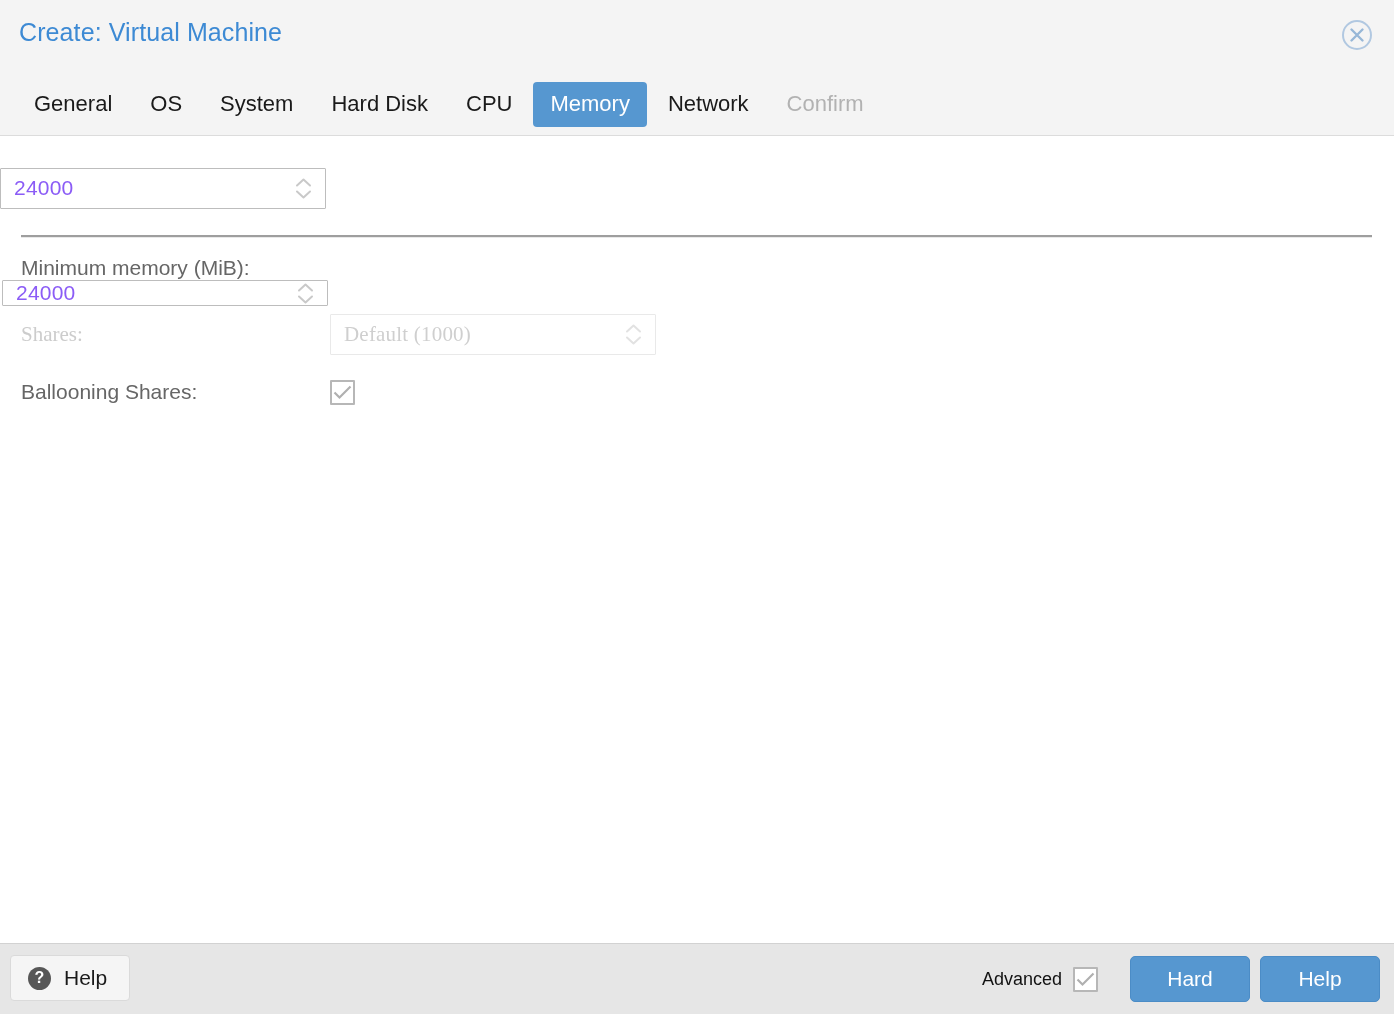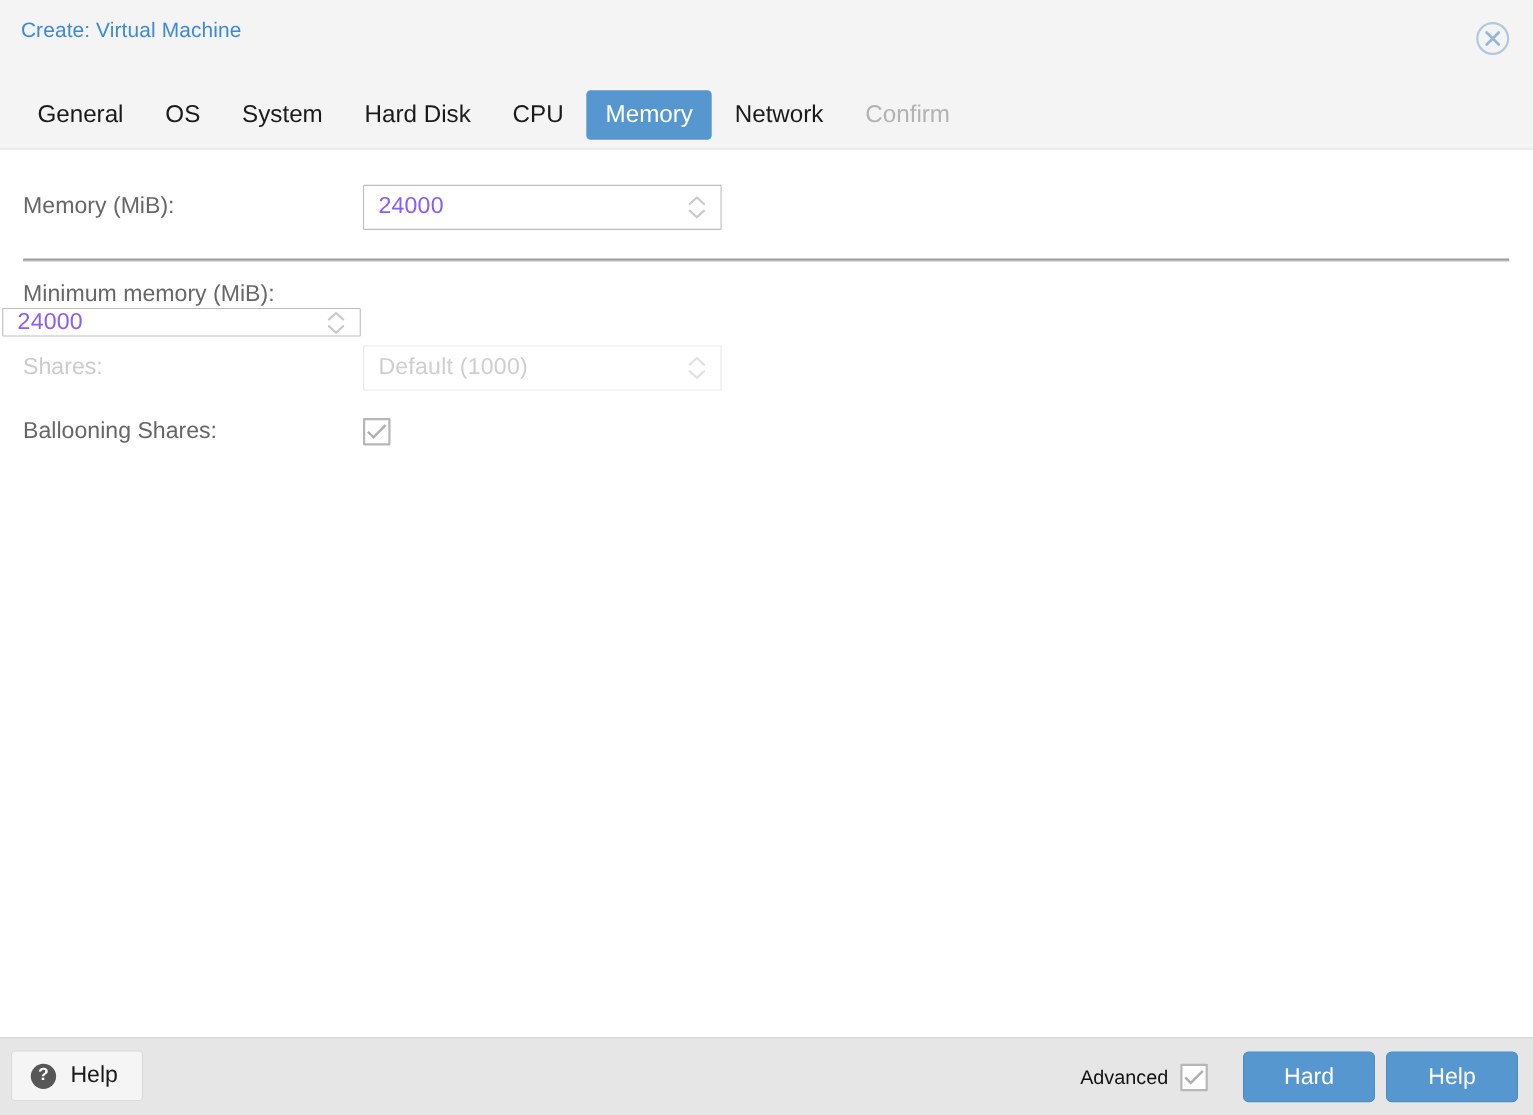--- a/index.html
+++ b/index.html
@@ -32,21 +32,21 @@
     background: #f4f4f4;
     height: 136px;
     box-sizing: border-box;
     border-bottom: 1px solid #dcdcdc;
     flex: none;
   }
   .title {
     position: absolute;
     left: 19px;
     top: 18px;
-    font-size: 19px;
+    font-size: 25px;
     color: #3d8ad4;
     letter-spacing: 0.1px;
     white-space: nowrap;
   }
   .close-btn {
     position: absolute;
     right: 20px;
     top: 18px;
     width: 34px;
     height: 34px;
@@ -269,21 +269,20 @@
       <div class="tab">CPU</div>
       <div class="tab active">Memory</div>
       <div class="tab">Network</div>
       <div class="tab disabled">Confirm</div>
     </div>
   </div>
 
   <div class="body">
 
     <div class="form-row" style="top:32px;">
-      <div class="field-label">Memory (MiB):</div>
       <div class="spinner">
         <span class="value">24000</span>
         <span class="arrows">
           <svg width="17" height="9" viewBox="0 0 17 9" aria-hidden="true">
             <path d="M2 7.5 L8.5 1.5 L15 7.5" fill="none" stroke="#c9c9c9" stroke-width="2" stroke-linecap="round" stroke-linejoin="round"></path>
           </svg>
           <svg width="17" height="9" viewBox="0 0 17 9" aria-hidden="true">
             <path d="M2 1.5 L8.5 7.5 L15 1.5" fill="none" stroke="#c9c9c9" stroke-width="2" stroke-linecap="round" stroke-linejoin="round"></path>
           </svg>
         </span>
@@ -300,21 +299,21 @@
           <svg width="17" height="9" viewBox="0 0 17 9" aria-hidden="true">
             <path d="M2 7.5 L8.5 1.5 L15 7.5" fill="none" stroke="#c9c9c9" stroke-width="2" stroke-linecap="round" stroke-linejoin="round"></path>
           </svg>
           <svg width="17" height="9" viewBox="0 0 17 9" aria-hidden="true">
             <path d="M2 1.5 L8.5 7.5 L15 1.5" fill="none" stroke="#c9c9c9" stroke-width="2" stroke-linecap="round" stroke-linejoin="round"></path>
           </svg>
         </span>
       </div>
     </div>
 
-    <div class="form-row" style="top:178px;">
+    <div class="form-row" style="top:178px;font-family:Liberation Serif, serif;">
       <div class="field-label disabled">Shares:</div>
       <div class="spinner disabled">
         <span class="value">Default (1000)</span>
         <span class="arrows">
           <svg width="17" height="9" viewBox="0 0 17 9" aria-hidden="true">
             <path d="M2 7.5 L8.5 1.5 L15 7.5" fill="none" stroke="#e2e2e2" stroke-width="2" stroke-linecap="round" stroke-linejoin="round"></path>
           </svg>
           <svg width="17" height="9" viewBox="0 0 17 9" aria-hidden="true">
             <path d="M2 1.5 L8.5 7.5 L15 1.5" fill="none" stroke="#e2e2e2" stroke-width="2" stroke-linecap="round" stroke-linejoin="round"></path>
           </svg>

